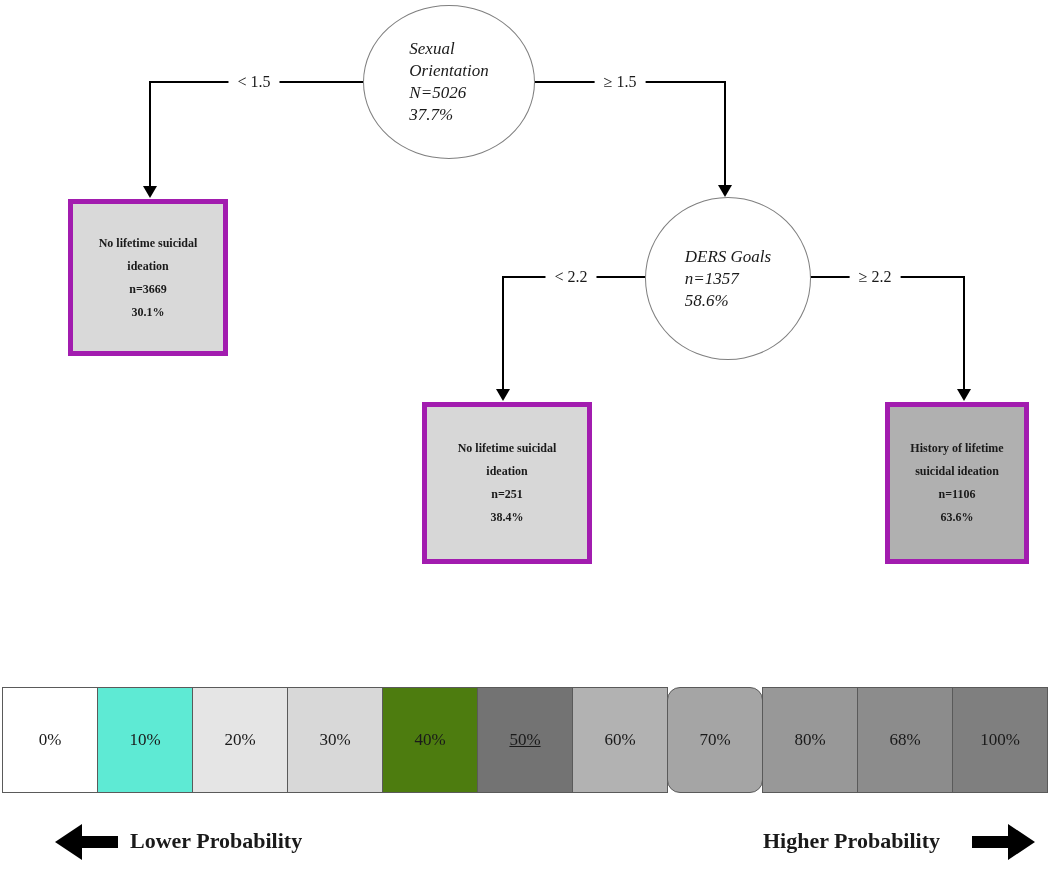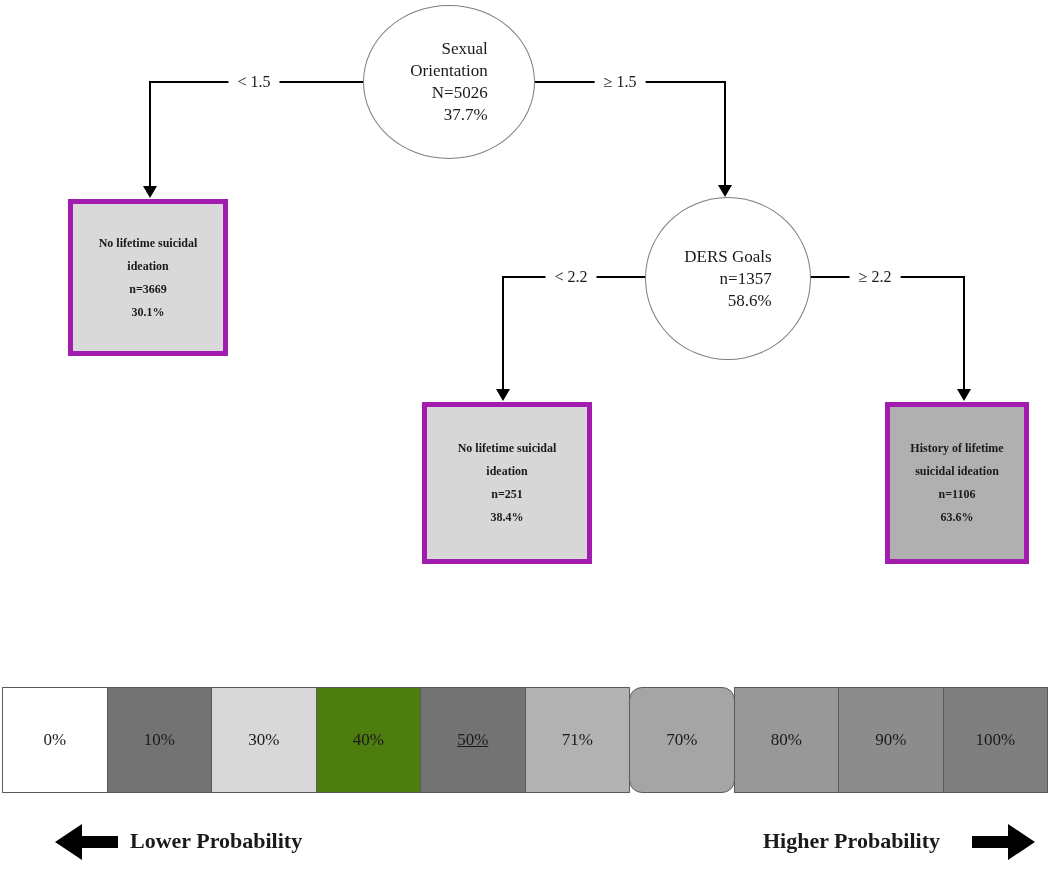--- a/index.html
+++ b/index.html
@@ -14,24 +14,25 @@
   }
   
   .node-ellipse {
     position: absolute;
     background: #ffffff;
     border: 1px solid #7f7f7f;
     border-radius: 50%;
     display: flex;
     align-items: center;
     justify-content: center;
-    text-align: right;
+    text-align: left;
     font-size: 17px;
     line-height: 22px;
     z-index: 3;
+    font-style: italic;
   }
   .leaf-box {
     position: absolute;
     border: 5px solid #a21caf;
     display: flex;
     align-items: center;
     justify-content: center;
     text-align: center;
     font-size: 12px;
     line-height: 23px;
@@ -153,43 +154,46 @@
       <div>suicidal ideation</div>
       <div>n=1106</div>
       <div>63.6%</div>
     </div>
   </div>
 
   <div class="scale-bar">
       <div class="scale-cell" style="background: rgb(255, 255, 255);">
         <span>0%</span>
       </div>
-      <div class="scale-cell" style="background: #737373;">
+      <div class="scale-cell" style="background: #5eead4;">
         <span>10%</span>
+      </div>
+      <div class="scale-cell" style="background: rgb(229, 229, 229);">
+        <span>20%</span>
       </div>
       <div class="scale-cell" style="background: rgb(216, 216, 216);">
         <span>30%</span>
       </div>
       <div class="scale-cell" style="background: #4d7c0f;">
         <span>40%</span>
       </div>
       <div class="scale-cell" style="background: #737373; text-decoration: underline;">
         <span>50%</span>
       </div>
       <div class="scale-cell" style="background: rgb(178, 178, 178);">
-        <span>71%</span>
+        <span>60%</span>
       </div>
       <div class="scale-cell" style="background: rgb(165, 165, 165); border-radius: 13px;">
         <span>70%</span>
       </div>
       <div class="scale-cell" style="background: rgb(152, 152, 152);">
         <span>80%</span>
       </div>
       <div class="scale-cell" style="background: rgb(140, 140, 140);">
-        <span>90%</span>
+        <span>68%</span>
       </div>
       <div class="scale-cell" style="background: rgb(127, 127, 127);">
         <span>100%</span>
       </div>
     </div>
 
   <svg class="legend-arrow" style="left:52px; top:817px;" width="66" height="50" viewBox="0 0 66 50">
     <polygon points="66,19 30,19 30,7 3,25 30,43 30,31 66,31" fill="#000000"></polygon>
   </svg>
   <div class="legend-label" style="left:763px; top:828px;">Higher Probability</div>

